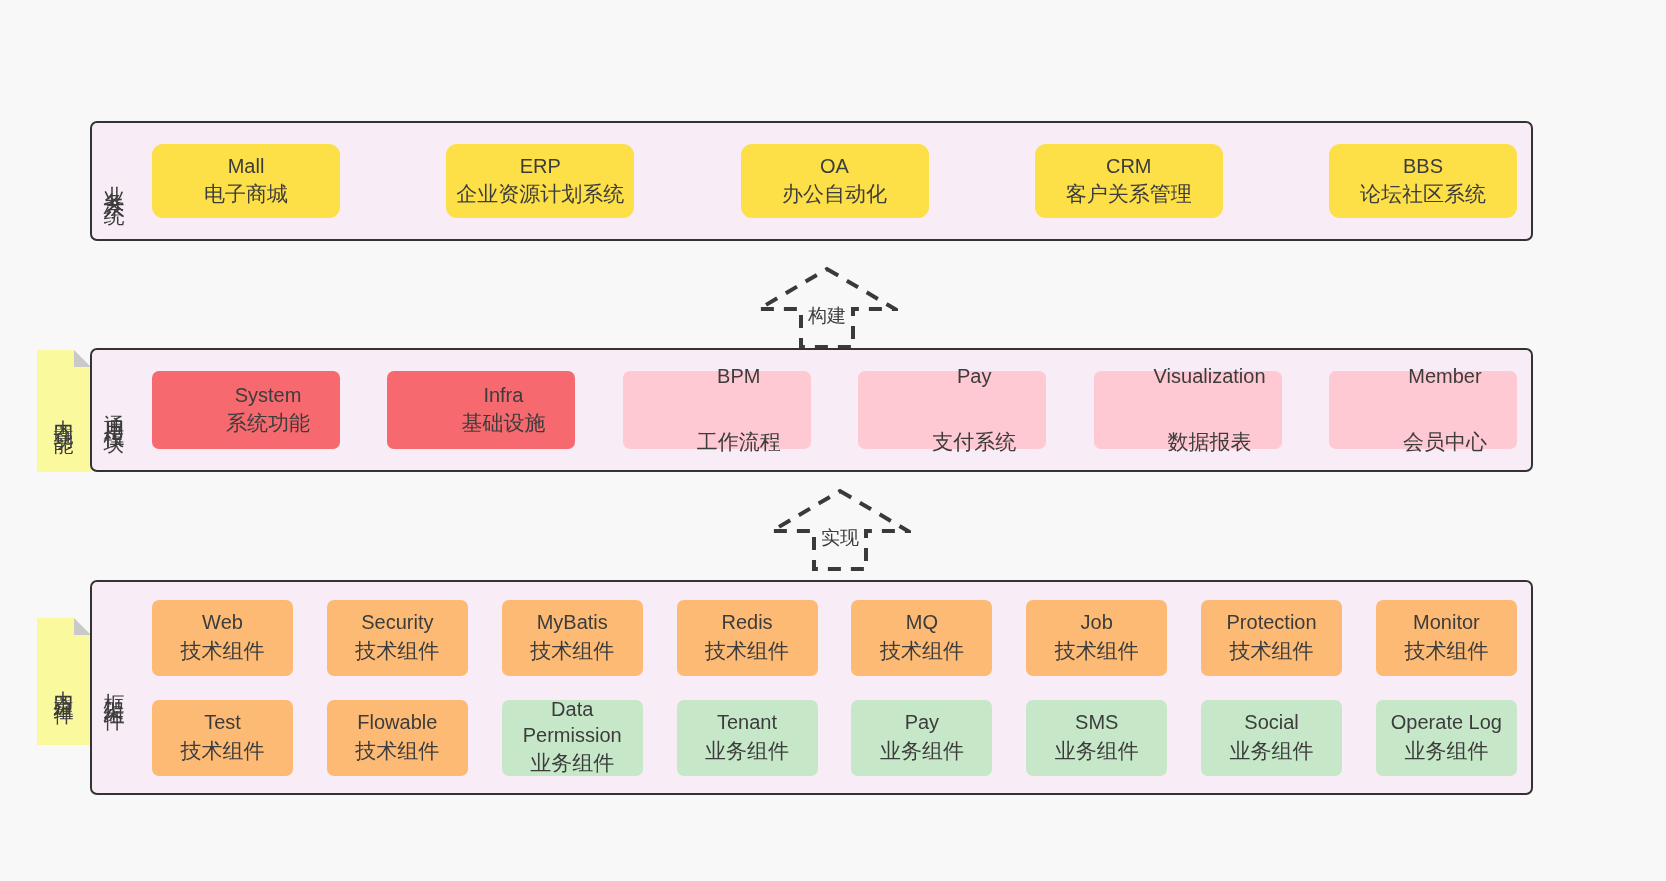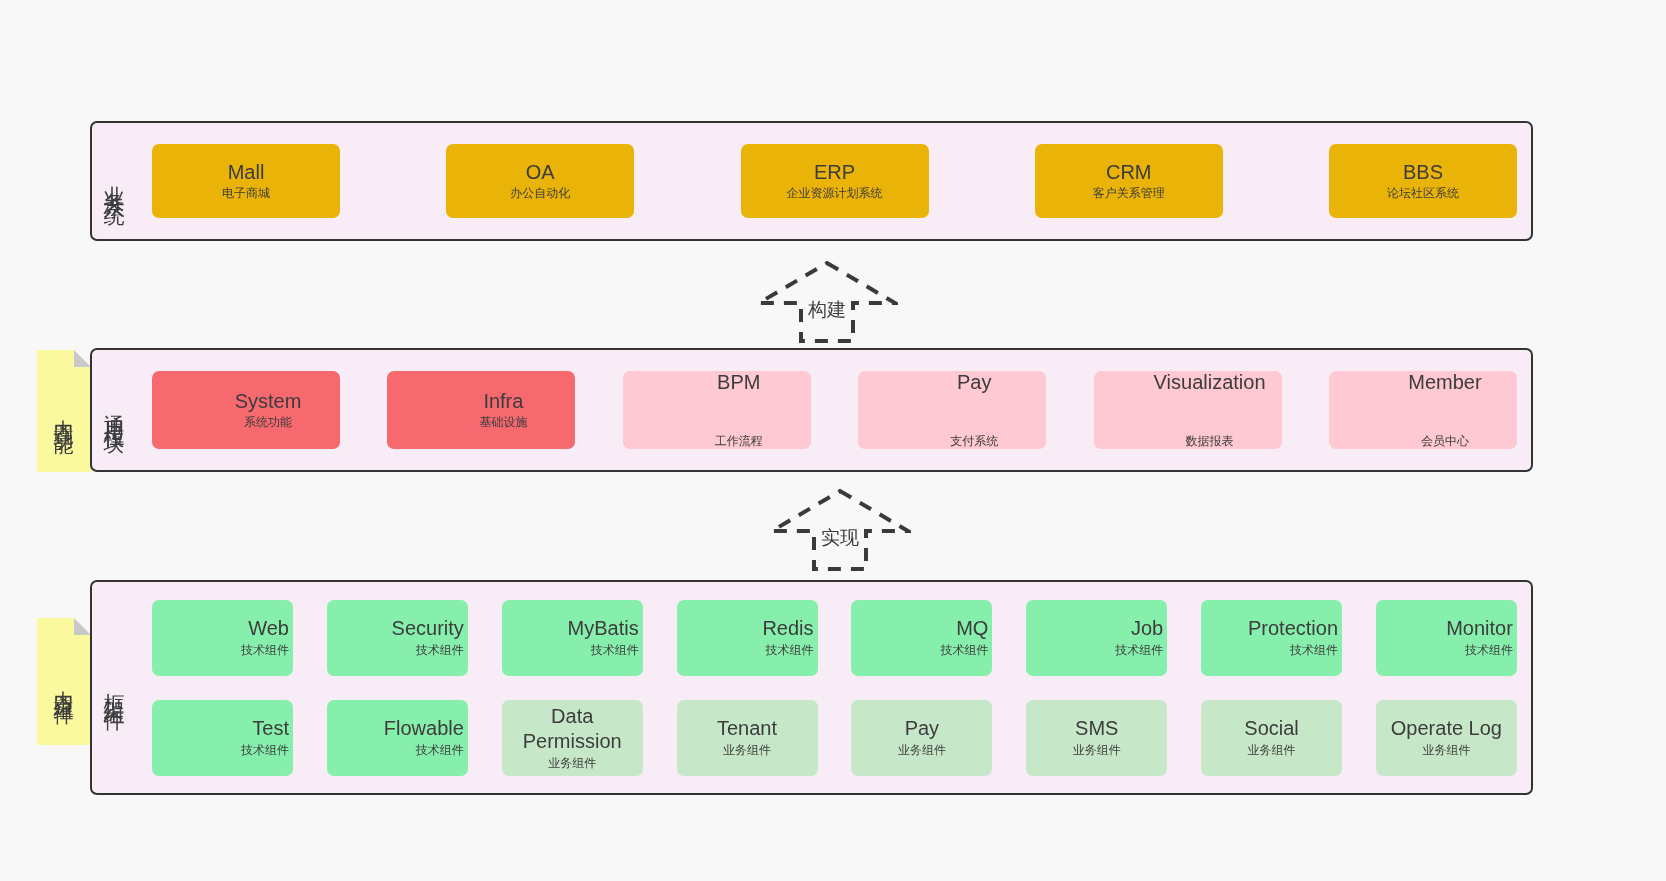--- a/index.html
+++ b/index.html
@@ -58,39 +58,39 @@
 
   
   .box{
     border-radius:7px;
     display:flex;flex-direction:column;align-items:center;justify-content:center;
     text-align:center;
     box-sizing:border-box;
     padding:2px 4px;
   }
   .box .t{font-size:20px;line-height:1.28;}
-  .box .s{font-size:12px;line-height:1.4;}
+  .box .s{font-size:21px;line-height:1.4;}
   .lg{width:188px;height:74px;}
   .md{width:188px;height:78px;padding-left:48px;}
   .sm{width:141px;height:76px;}
-  .blue{background:#eab308;}
+  .blue{background:#fde047;border-radius:11px;}
   .red{background:#f5696f;}
   .pink{background:#fec9d2;gap:38px;}
-  .green{background:#86efac;align-items:flex-end;}
+  .green{background:#fdba74;}
   .lightgreen{background:#c6e8c8;}
 
   
   .arrow{position:absolute;width:142px;height:86px;}
   .arrow svg{position:absolute;inset:0;}
   .arrow .arrow-label{
     position:absolute;left:50%;top:37px;transform:translateX(-50%);
     background:#f8f8f8;
     font-size:19px;padding:1px 3px;white-space:nowrap;
   }
-  #arrow-build{left:756px;top:259px;text-align:right;}
+  #arrow-build{left:756px;top:265px;text-align:right;}
   #arrow-implement{left:769px;top:487px;}
 </style>
 </head>
 <body>
 
 <div class="stage">
 
   <div class="sticky" id="sticky-module">
     <span class="fold"></span>
     <span class="vtext">内置功能</span>
@@ -101,26 +101,26 @@
   </div>
 
   <section class="panel" id="business-panel">
     <span class="vlabel">业务系统</span>
     <div class="boxes">
       <div class="box blue lg">
         <span class="t">Mall</span>
         <span class="s">电子商城</span>
       </div>
       <div class="box blue lg">
+        <span class="t">ERP</span>
+        <span class="s">企业资源计划系统</span>
+      </div>
+      <div class="box blue lg">
         <span class="t">OA</span>
         <span class="s">办公自动化</span>
-      </div>
-      <div class="box blue lg">
-        <span class="t">ERP</span>
-        <span class="s">企业资源计划系统</span>
       </div>
       <div class="box blue lg">
         <span class="t">CRM</span>
         <span class="s">客户关系管理</span>
       </div>
       <div class="box blue lg">
         <span class="t">BBS</span>
         <span class="s">论坛社区系统</span>
       </div>
     </div>

